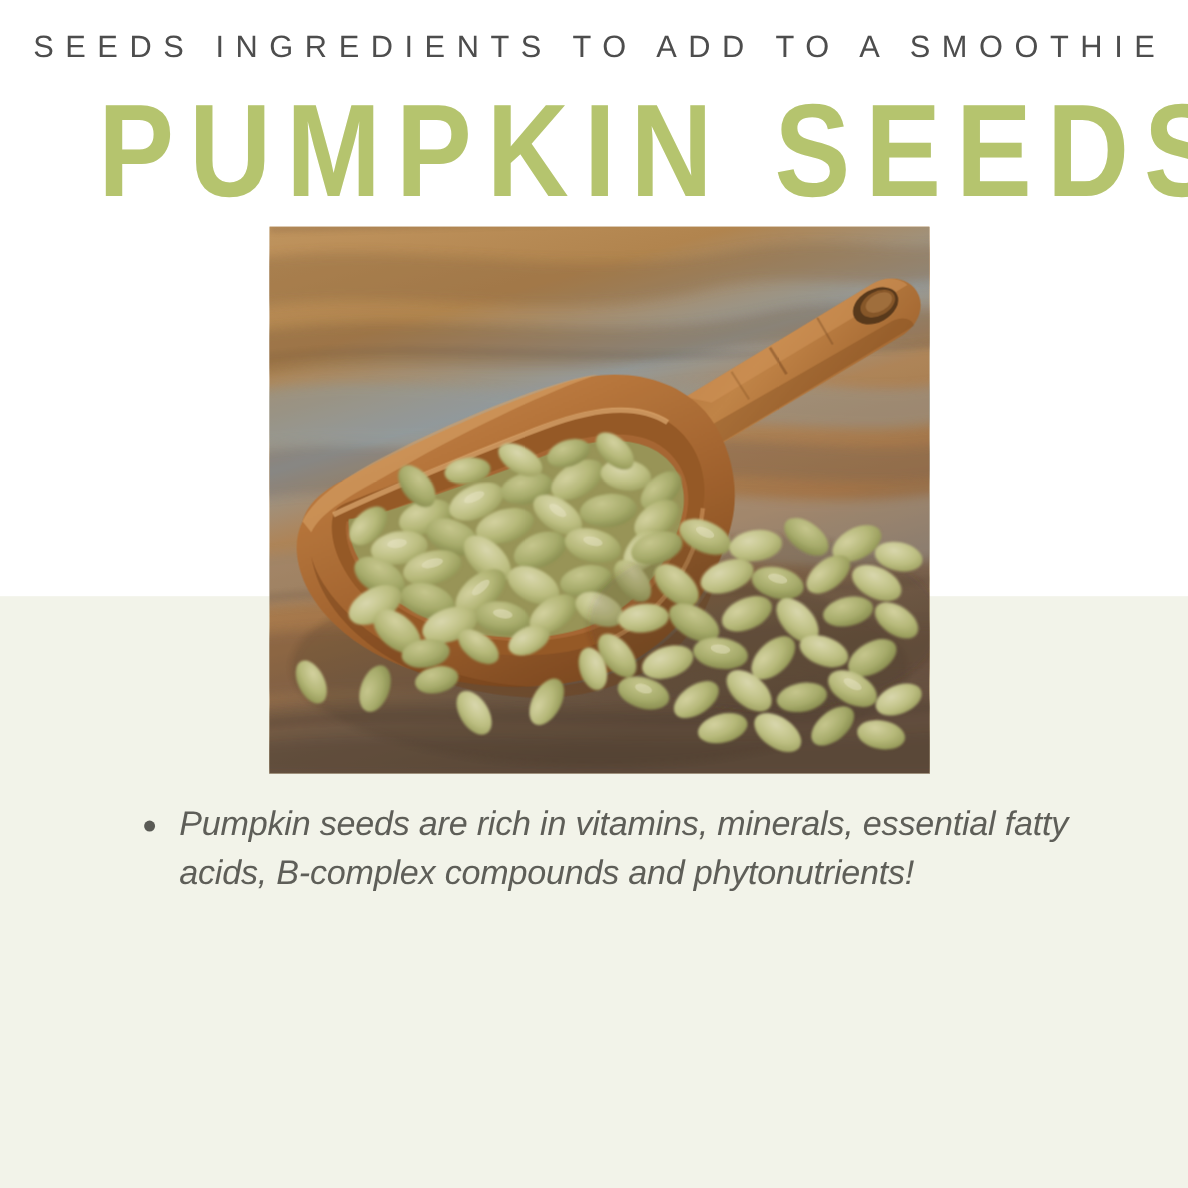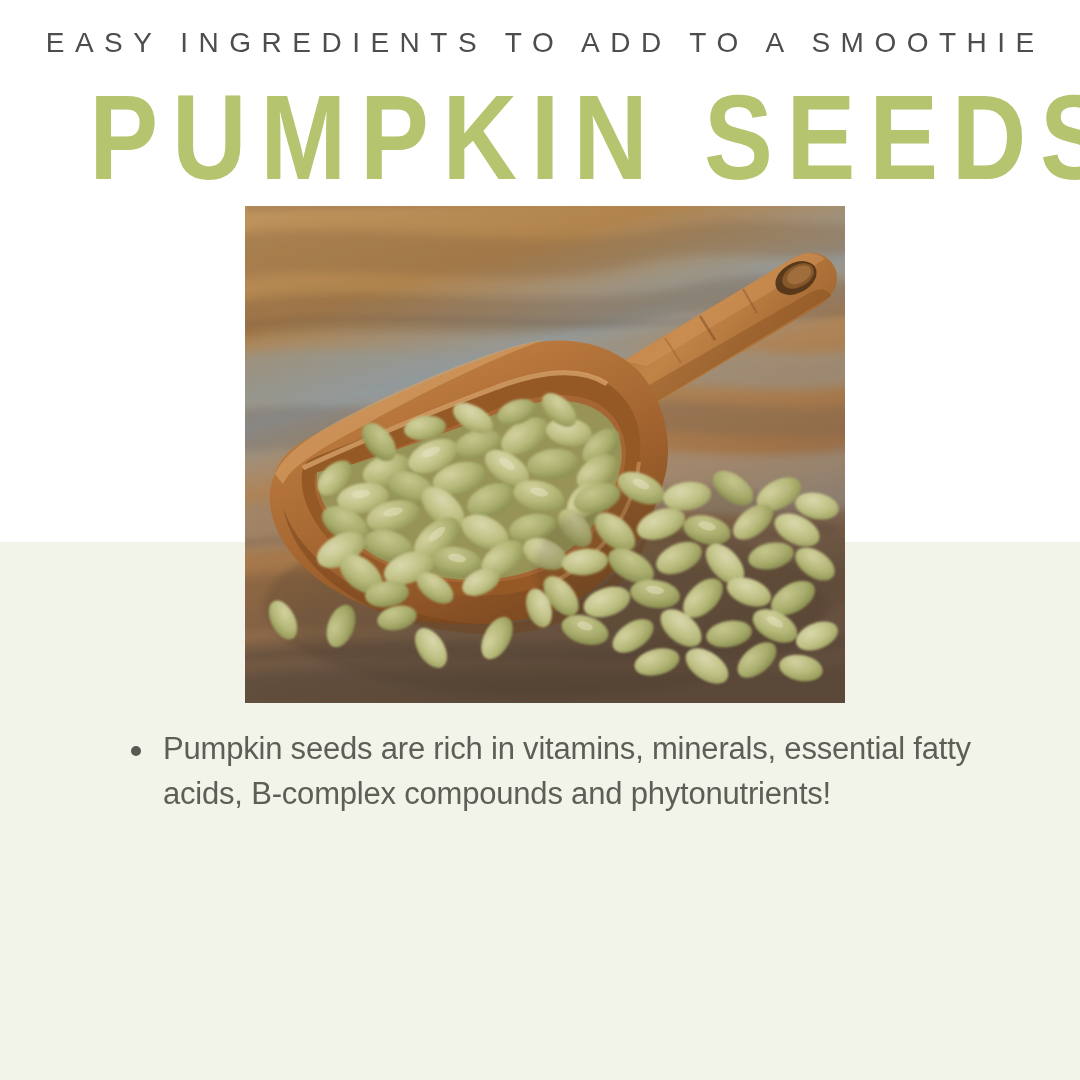--- a/index.html
+++ b/index.html
@@ -77,20 +77,21 @@
     background: #b08a57;
   }
   .photo svg { display: block; }
 
   
   .bullets {
     position: absolute;
     left: 131px;
     top: 726px;
     width: 900px;
+    font-style: italic;
   }
   .bullet-row {
     display: flex;
     align-items: flex-start;
     margin-bottom: 44px;
   }
   .bullet-dot {
     flex: 0 0 auto;
     width: 10px;
     height: 10px;
@@ -109,21 +110,21 @@
     letter-spacing: -0.2px;
   }
 </style>
 </head>
 <body>
 
 <div id="poster">
 
   <div class="band-bottom"></div>
 
-  <div class="kicker">EASY INGREDIENTS TO ADD TO A SMOOTHIE</div>
+  <div class="kicker">SEEDS INGREDIENTS TO ADD TO A SMOOTHIE</div>
 
   <div class="title">PUMPKIN SEEDS</div>
 
   <div class="photo">
     <svg width="600" height="497" viewBox="0 0 600 497" xmlns="http://www.w3.org/2000/svg">
       <defs>
         <linearGradient id="woodBg" x1="0" y1="0" x2="0.35" y2="1">
           <stop offset="0%" stop-color="#c79a62"></stop>
           <stop offset="22%" stop-color="#b88a52"></stop>
           <stop offset="40%" stop-color="#9aa0a0"></stop>

